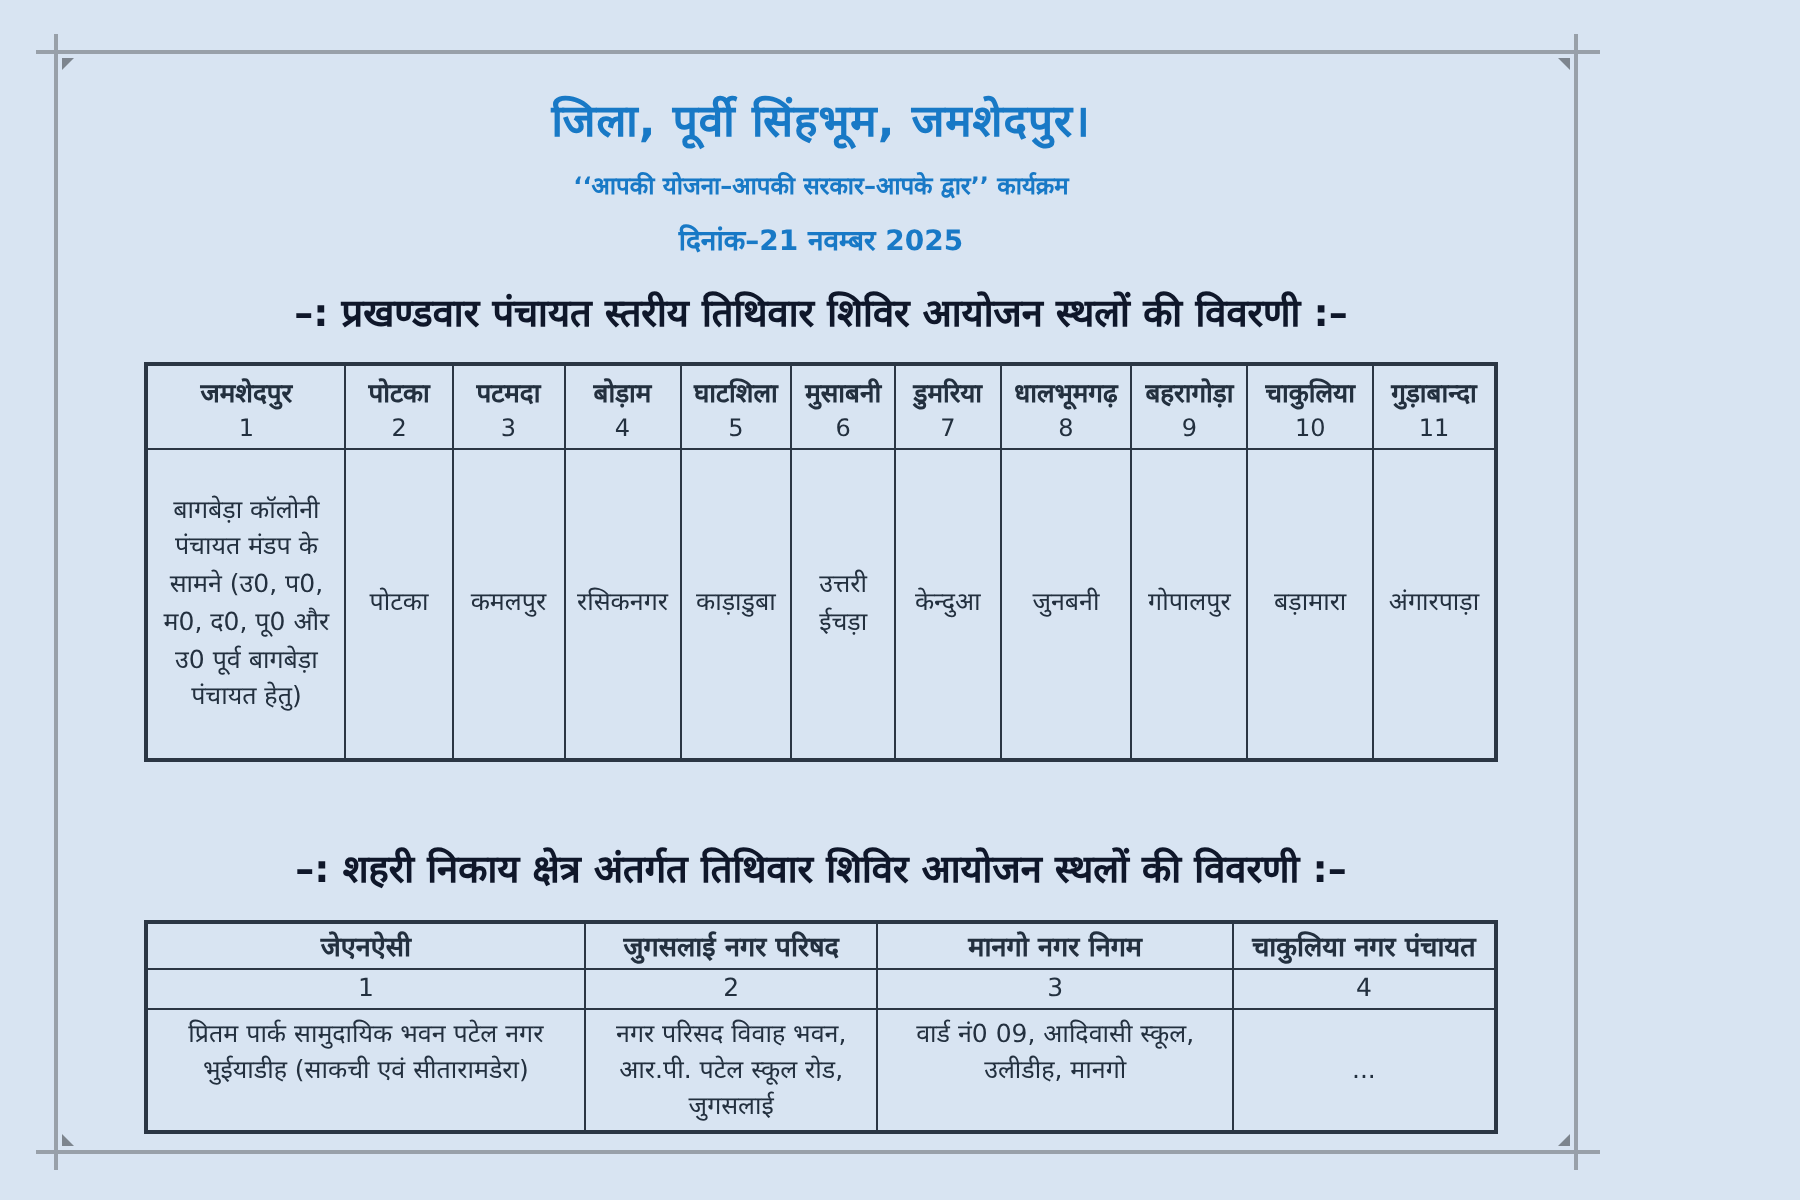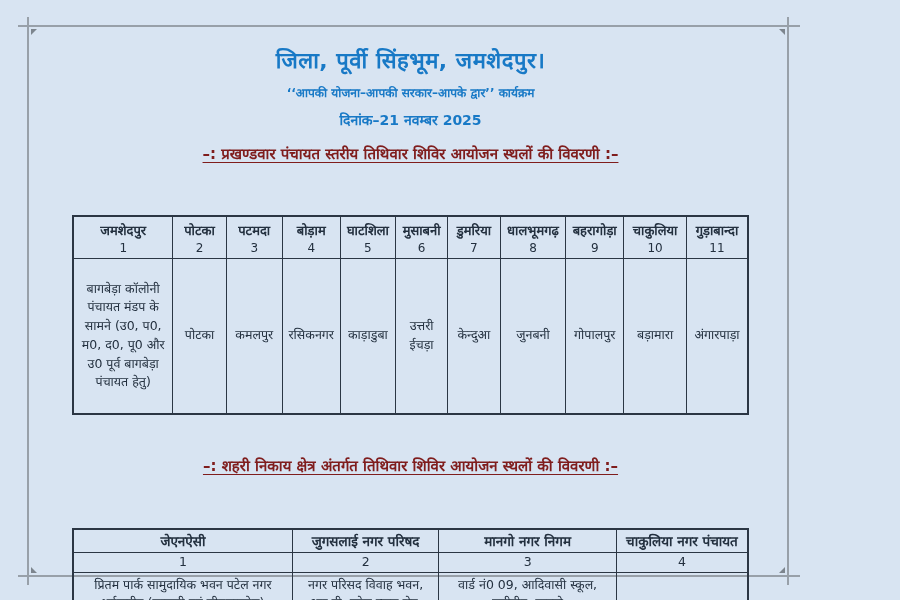--- a/index.html
+++ b/index.html
@@ -44,35 +44,34 @@
   .subtitle {
     font-size: 12px; font-weight: bold; color: #1879c6;
     margin-bottom: 9px;
   }
   .dateline {
     font-size: 14px; font-weight: bold; color: #1879c6;
     margin-bottom: 14px;
   }
   .section-heading {
     display: inline-block;
-    font-size: 15px; font-weight: bold; color: #7f1d1d;
-    text-decoration: underline;
+    font-size: 19px; font-weight: bold; color: #0f172a;
     text-underline-offset: 3px;
     margin-bottom: 12px;
   }
   .section-heading-2 { margin-top: 40px; margin-bottom: 13px; }
 
   table {
     width: 100%;
     border-collapse: collapse;
     table-layout: fixed;
     background: transparent;
   }
   table, th, td { border: 1px solid #2b3644; }
-  table { border-width: 2px; margin-top: 40px; }
+  table { border-width: 2px; }
   th, td {
     color: #23303f;
     vertical-align: middle;
     text-align: center;
     padding: 2px 3px;
     overflow: hidden;
   }
   
   .t1 th { font-size: 13px; font-weight: bold; height: 42px; padding-top: 4px; }
   .t1 .th-num { font-size: 12px; font-weight: normal; margin-top: 2px; }

